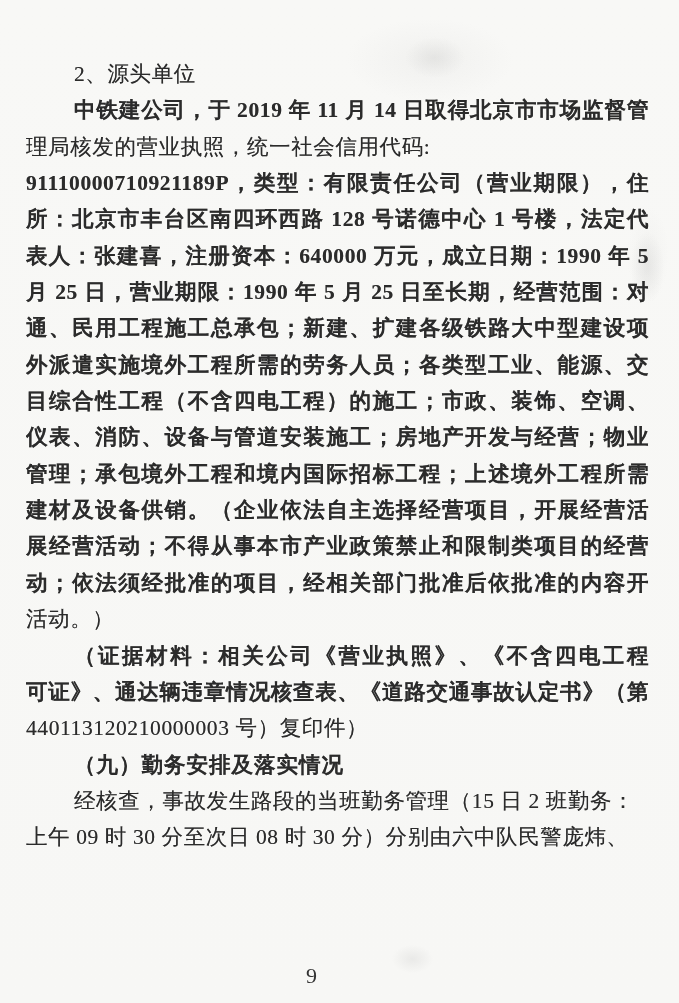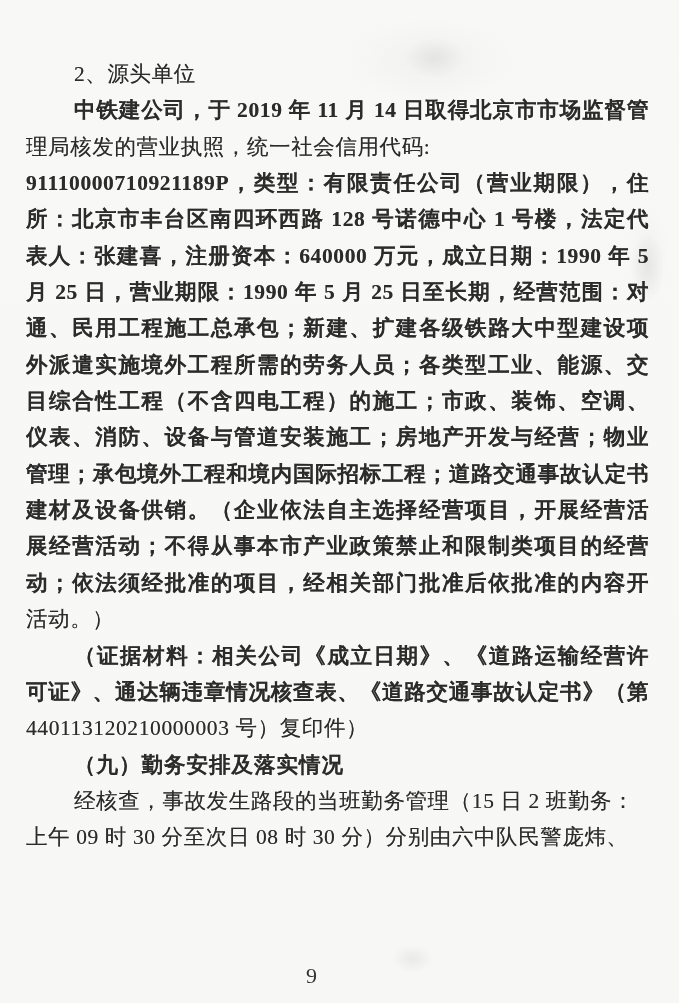--- a/index.html
+++ b/index.html
@@ -78,26 +78,26 @@
     <div class="ln ind jt">中铁建公司，于 2019 年 11 月 14 日取得北京市市场监督管</div>
     <div class="ln">理局核发的营业执照，统一社会信用代码:</div>
     <div class="ln jt">91110000710921189P，类型：有限责任公司（营业期限），住</div>
     <div class="ln jt">所：北京市丰台区南四环西路 128 号诺德中心 1 号楼，法定代</div>
     <div class="ln jt">表人：张建喜，注册资本：640000 万元，成立日期：1990 年 5</div>
     <div class="ln jt">月 25 日，营业期限：1990 年 5 月 25 日至长期，经营范围：对</div>
     <div class="ln jt">通、民用工程施工总承包；新建、扩建各级铁路大中型建设项</div>
     <div class="ln jt">外派遣实施境外工程所需的劳务人员；各类型工业、能源、交</div>
     <div class="ln jt">目综合性工程（不含四电工程）的施工；市政、装饰、空调、</div>
     <div class="ln jt">仪表、消防、设备与管道安装施工；房地产开发与经营；物业</div>
-    <div class="ln jt">管理；承包境外工程和境内国际招标工程；道路交通事故认定书</div>
+    <div class="ln jt">管理；承包境外工程和境内国际招标工程；上述境外工程所需</div>
     <div class="ln jt">建材及设备供销。（企业依法自主选择经营项目，开展经营活</div>
     <div class="ln jt">展经营活动；不得从事本市产业政策禁止和限制类项目的经营</div>
     <div class="ln jt">动；依法须经批准的项目，经相关部门批准后依批准的内容开</div>
     <div class="ln">活动。）</div>
-    <div class="ln ind jt">（证据材料：相关公司《成立日期》、《道路运输经营许</div>
+    <div class="ln ind jt">（证据材料：相关公司《营业执照》、《不含四电工程</div>
     <div class="ln jt">可证》、通达辆违章情况核查表、《道路交通事故认定书》（第</div>
     <div class="ln">440113120210000003 号）复印件）</div>
     <div class="ln ind bold">（九）勤务安排及落实情况</div>
     <div class="ln ind">经核查，事故发生路段的当班勤务管理（15 日 2 班勤务：</div>
     <div class="ln">上午 09 时 30 分至次日 08 时 30 分）分别由六中队民警庞炜、</div>
   </main>
 
   <div class="page-number">9</div>
 
 </div>

